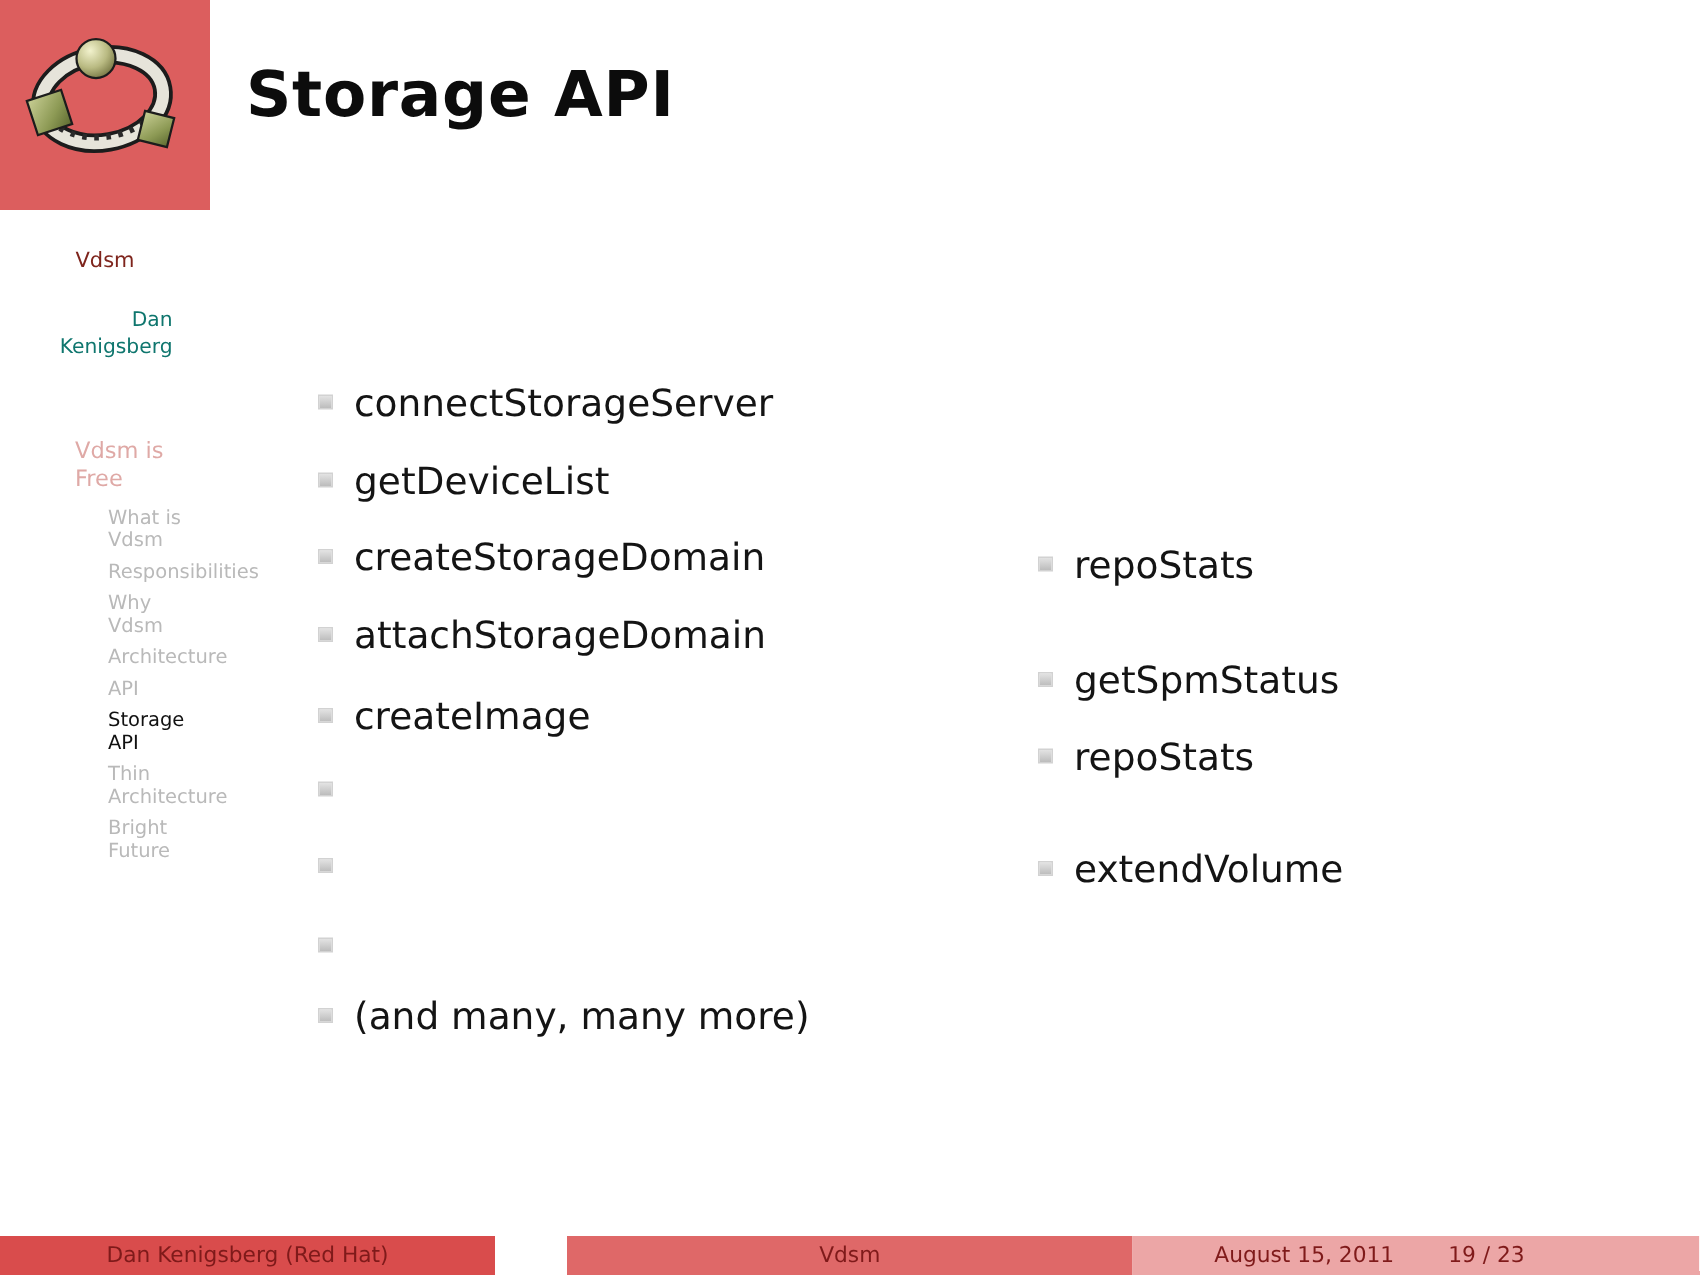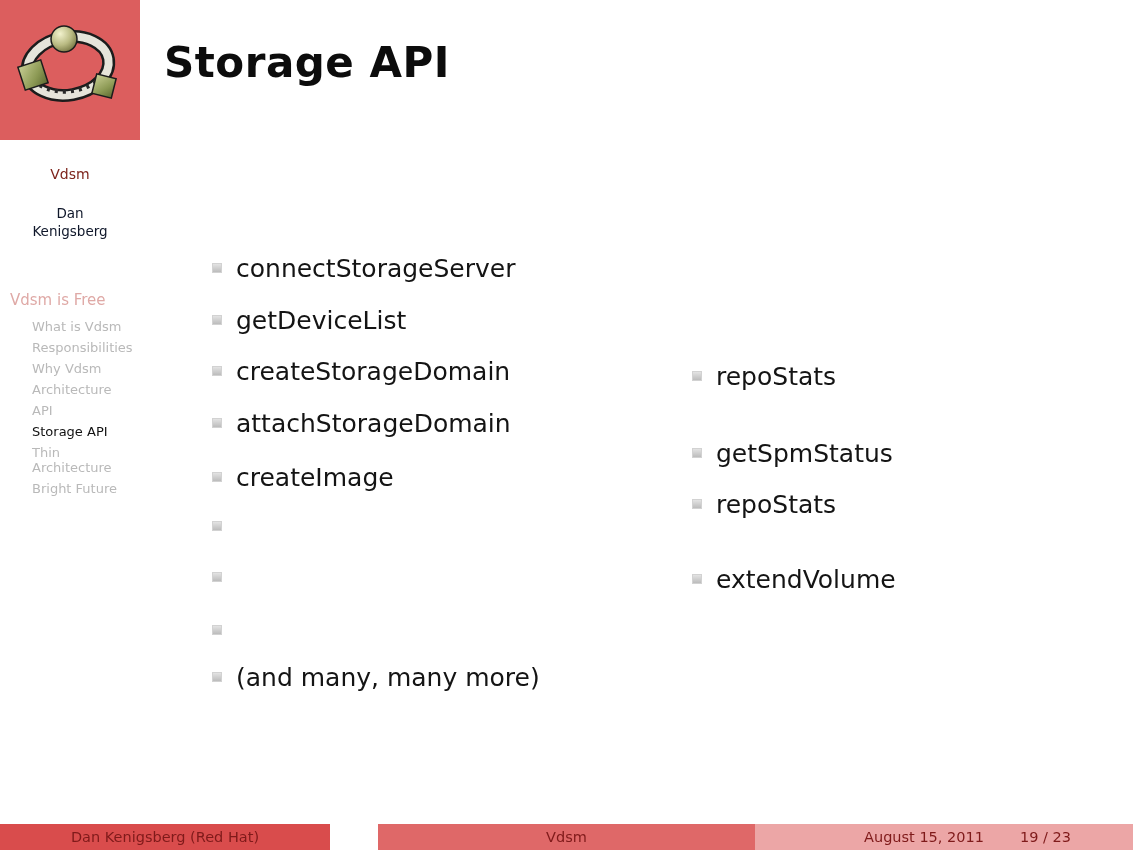--- a/index.html
+++ b/index.html
@@ -45,31 +45,31 @@
     left: 0; top: 26px;
     width: 140px;
     text-align: center;
     font-size: 14px;
     color: #7e241c;
   }
   .author-block {
     position: absolute;
     left: 25px; top: 64px;
     width: 90px;
-    text-align: center;
+    text-align: right;
     font-size: 13.5px;
     line-height: 18px;
-    color: #0f172a;
+    color: #0f766e;
   }
   .nav {
     position: absolute;
     left: 0; top: 151px;
     width: 132px;
   }
-  .nav-entry { display: block; text-decoration: none; cursor: pointer; }
+  .nav-entry { display: block; text-decoration: none; cursor: pointer; margin-left: 40px; }
   .nav-section {
     padding-left: 10px;
     font-size: 15px;
     line-height: 19px;
     margin-bottom: 9px;
     color: #dfa9a6;
   }
   .nav-item {
     padding-left: 32px;
     font-size: 13px;
@@ -112,21 +112,21 @@
     position: absolute;
     top: 0; height: 26px;
     display: flex;
     align-items: center;
     justify-content: center;
     white-space: nowrap;
   }
   .footer-seg.seg-author { left: 0;     width: 330px; background: #d94c4c; }
   .footer-seg.seg-title  { left: 378px; width: 377px; background: #df6868; }
   .footer-seg.seg-date   { left: 755px; width: 378px; background: #eca6a6;
-                           justify-content: flex-end; gap: 36px;
+                           justify-content: center; gap: 36px;
                            padding-right: 62px; }
 </style>
 </head>
 <body>
 
 <div class="slide">
 
   <div class="logo-box">
     <svg width="140" height="140" viewBox="0 0 140 140">
       <defs>

